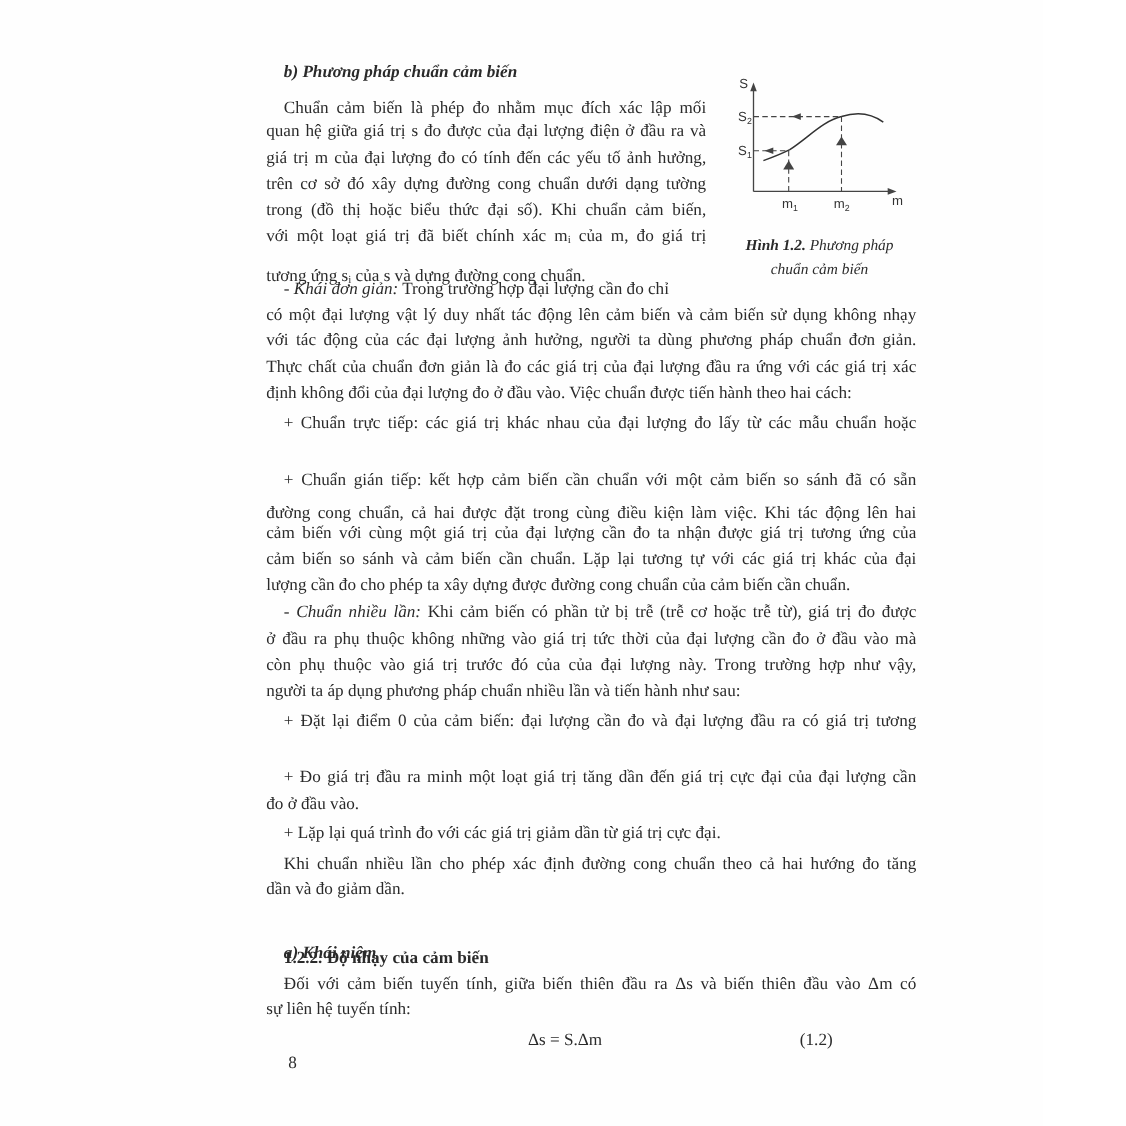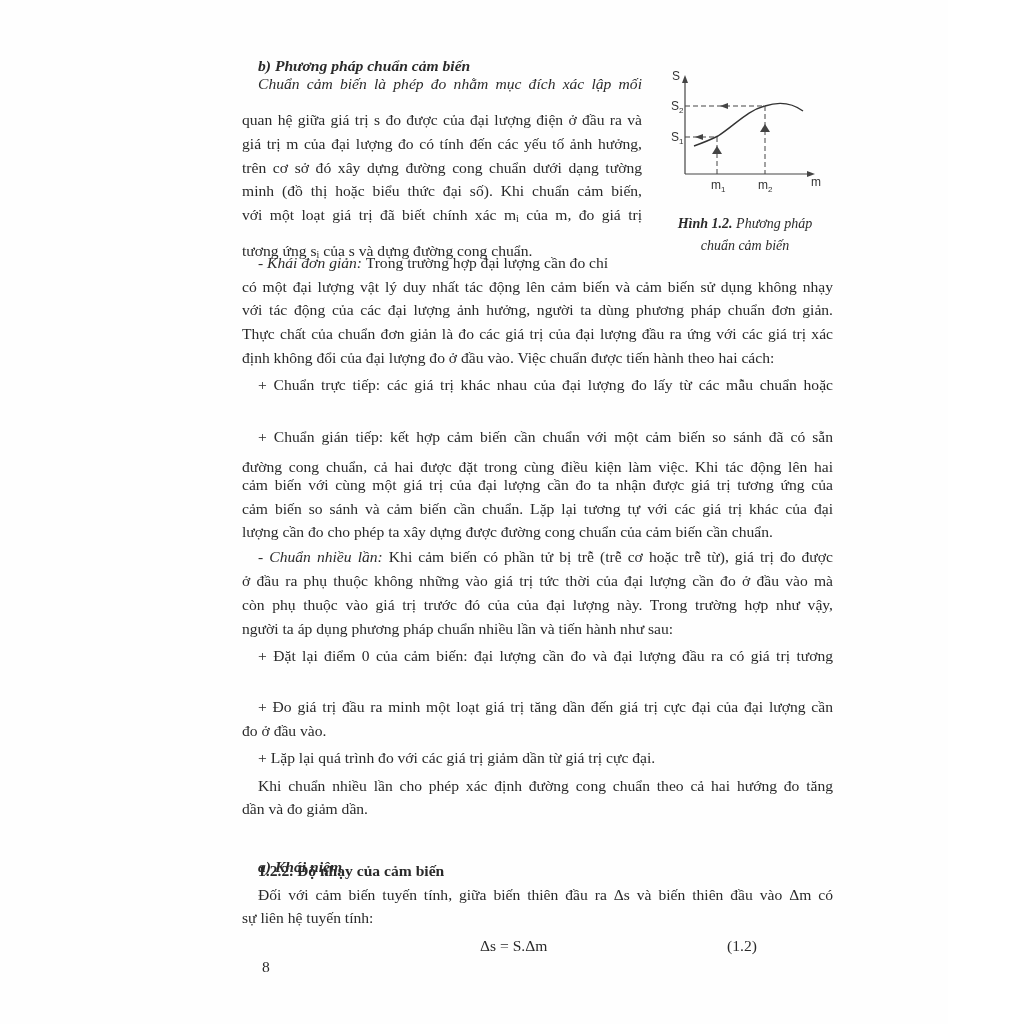--- a/index.html
+++ b/index.html
@@ -23,25 +23,25 @@
   .eqno { position:absolute; right:191px; font-size:15.6px; }
   .pageno { position:absolute; left:262px; font-size:15.6px; }
 </style>
 </head>
 <body>
 
 <div class="page">
 
   <div class="ln h" style="top:56px;left:258px;">b) Phương pháp chuẩn cảm biến</div>
 
-  <div class="ln ind narrow just" style="top:74px;font-style:italic;">Chuẩn cảm biến là phép đo nhằm mục đích xác lập mối</div>
+  <div class="ln ind narrow just" style="top:89px;">Chuẩn cảm biến là phép đo nhằm mục đích xác lập mối</div>
   <div class="ln narrow just" style="top:110px;">quan hệ giữa giá trị s đo được của đại lượng điện ở đầu ra và</div>
   <div class="ln narrow just" style="top:134px;">giá trị m của đại lượng đo có tính đến các yếu tố ảnh hưởng,</div>
   <div class="ln narrow just" style="top:158px;">trên cơ sở đó xây dựng đường cong chuẩn dưới dạng tường</div>
-  <div class="ln narrow just" style="top:181px;">minh (đồ thị hoặc biểu thức đại số). Khi chuẩn cảm biến,</div>
+  <div class="ln narrow just" style="top:181px;">trong (đồ thị hoặc biểu thức đại số). Khi chuẩn cảm biến,</div>
   <div class="ln narrow just" style="top:205px;"><span>với một loạt giá trị đã biết chính xác m</span><sub>i</sub><span> của m, đo giá trị</span></div>
   <div class="ln narrow" style="top:229px;margin-top:12px;"><span>tương ứng s</span><sub>i</sub><span> của s và dựng đường cong chuẩn.</span></div>
 
   <div class="ln ind narrow" style="top:253px;"><span class="it">- Khái đơn giản:</span><span> Trong trường hợp đại lượng cần đo chỉ</span></div>
   <div class="ln just" style="top:277px;">có một đại lượng vật lý duy nhất tác động lên cảm biến và cảm biến sử dụng không nhạy</div>
   <div class="ln just" style="top:300px;">với tác động của các đại lượng ảnh hưởng, người ta dùng phương pháp chuẩn đơn giản.</div>
   <div class="ln just" style="top:324px;">Thực chất của chuẩn đơn giản là đo các giá trị của đại lượng đầu ra ứng với các giá trị xác</div>
   <div class="ln" style="top:348px;">định không đổi của đại lượng đo ở đầu vào. Việc chuẩn được tiến hành theo hai cách:</div>
 
   <div class="ln ind just" style="top:375px;">+ Chuẩn trực tiếp: các giá trị khác nhau của đại lượng đo lấy từ các mẫu chuẩn hoặc</div>

